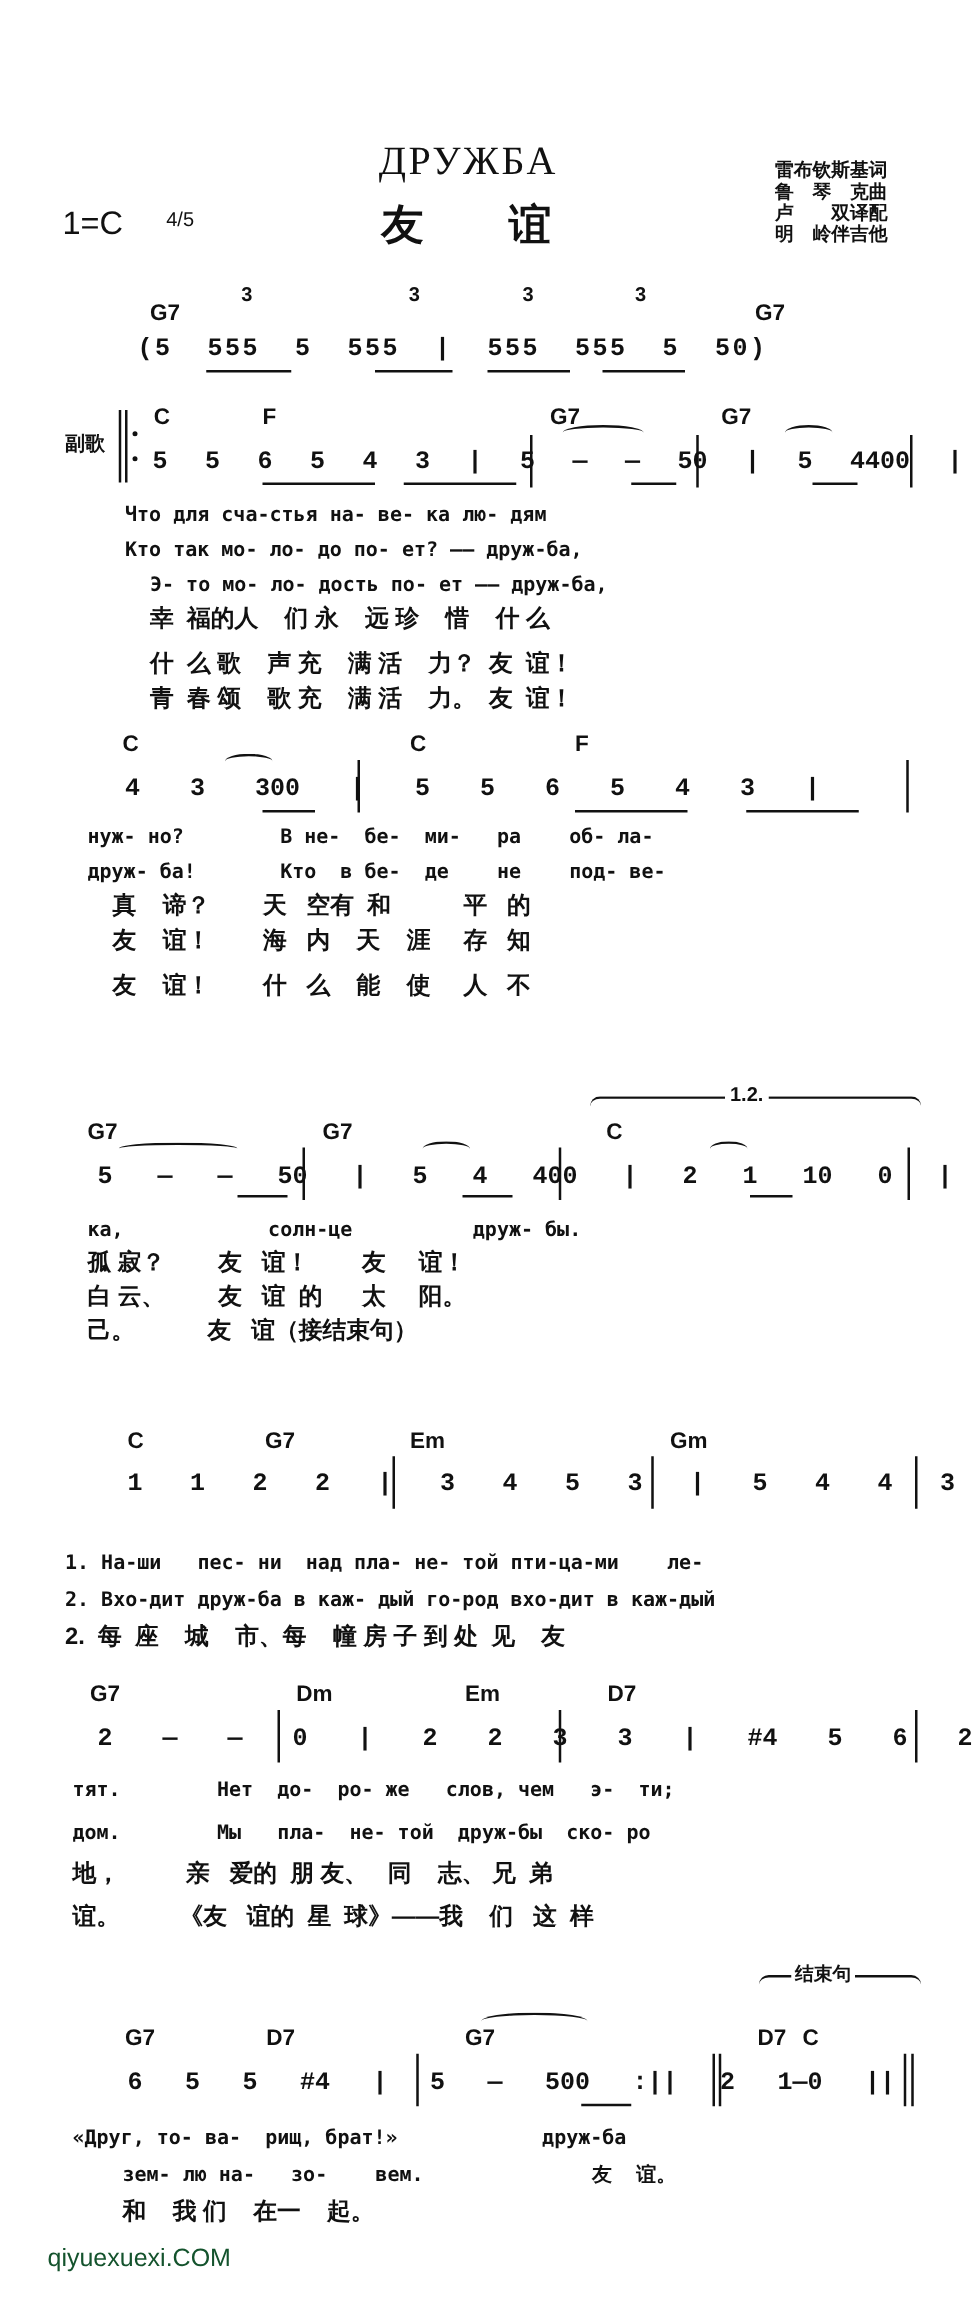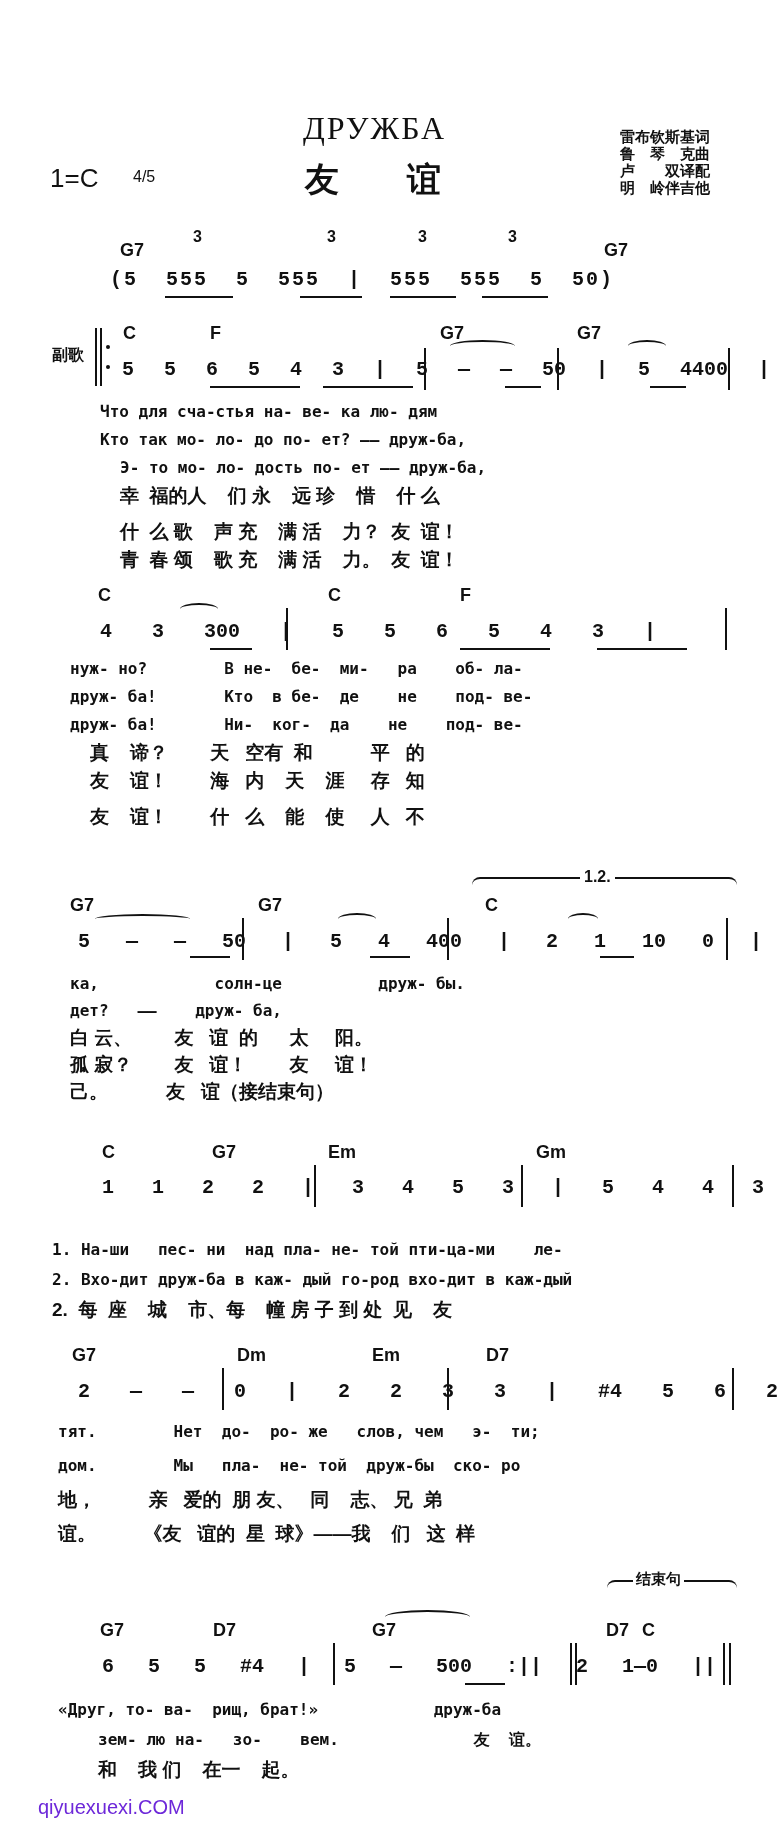--- a/index.html
+++ b/index.html
@@ -11,21 +11,21 @@
   .key { font-size:26px; }
   .credits { font-size:15px; font-weight:bold; line-height:17px; }
   .chord { font-size:18px; font-weight:bold; }
   .note { font-size:20px; font-weight:bold; font-family:Liberation Mono, monospace; }
   .lyr-ru { font-family:"DejaVu Sans Mono","Liberation Mono",monospace; font-size:16px; font-weight:bold; }
   .lyr-zh { font-size:19px; font-weight:bold; }
   .bar { position:absolute; width:2px; background:#111; }
   .uline { position:absolute; height:2px; background:#111; }
   .slur { position:absolute; border-top:2px solid #111; border-radius:50% 50% 0 0; }
   .dot { position:absolute; width:4px; height:4px; background:#111; border-radius:50%; }
-  .watermark { color:#6d28d9; font-size:20px; font-family:"Liberation Sans",sans-serif; }
+  .watermark { color:#14532d; font-size:20px; font-family:"Liberation Sans",sans-serif; }
   .bracket { position:absolute; border-top:2px solid #111; border-radius:8px 8px 0 0; height:8px; }
 </style>
 </head>
 <body>
 
 <div class="abs title-ru" style="left:303px;top:110px;">ДРУЖБА</div>
 <div class="abs title-zh" style="left:305px;top:157px;">友　　谊</div>
 <div class="abs key" style="left:50px;top:163px;">1=C</div>
 <div class="abs" style="left:133px;top:168px;font-size:16px;">4/5</div>
 <div class="abs credits" style="left:620px;top:128px;">
@@ -81,21 +81,20 @@
 <div class="abs note" style="left:100px;top:620px;word-spacing:28px;">4  3  300 | 5  5  6  5  4  3 |</div>
 <div class="bar" style="left:286px;top:608px;height:42px;"></div>
 <div class="bar" style="left:725px;top:608px;height:42px;"></div>
 <div class="slur" style="left:180px;top:603px;width:38px;height:10px;"></div>
 <div class="uline" style="left:210px;top:648px;width:42px;"></div>
 <div class="uline" style="left:460px;top:648px;width:90px;"></div>
 <div class="uline" style="left:597px;top:648px;width:90px;"></div>
 <div class="abs" style="left:70px;top:655px;line-height:28px;">
   <div class="lyr-ru" style="white-space:pre;">нуж- но?        В не-  бе-  ми-   ра    об- ла-</div>
   <div class="lyr-ru" style="white-space:pre;">друж- ба!       Кто  в бе-  де    не    под- ве-</div>
-  <div class="lyr-ru" style="white-space:pre;">друж- ба!       Ни-  ког-  да    не    под- ве-</div>
   <div class="lyr-zh" style="white-space:pre;padding-left:20px;">真    谛？        天   空有  和           平   的</div>
   <div class="lyr-zh" style="white-space:pre;padding-left:20px;">友    谊！        海   内    天    涯     存   知</div>
   <div class="lyr-zh" style="white-space:pre;padding-left:20px;margin-top:8px;">友    谊！        什   么    能    使     人   不</div>
 </div>
 
 <div class="bracket" style="left:472px;top:877px;width:265px;"></div>
 <div class="abs" style="left:580px;top:868px;font-weight:bold;font-size:16px;background:#fff;padding:0 4px;">1.2.</div>
 <div class="abs chord" style="left:70px;top:895px;">G7</div>
 <div class="abs chord" style="left:258px;top:895px;">G7</div>
 <div class="abs chord" style="left:485px;top:895px;">C</div>
@@ -104,23 +103,22 @@
 <div class="bar" style="left:447px;top:918px;height:42px;"></div>
 <div class="bar" style="left:726px;top:918px;height:42px;"></div>
 <div class="slur" style="left:95px;top:914px;width:95px;height:8px;"></div>
 <div class="slur" style="left:338px;top:913px;width:38px;height:10px;"></div>
 <div class="slur" style="left:568px;top:913px;width:30px;height:10px;"></div>
 <div class="uline" style="left:190px;top:956px;width:40px;"></div>
 <div class="uline" style="left:370px;top:956px;width:40px;"></div>
 <div class="uline" style="left:600px;top:956px;width:34px;"></div>
 <div class="abs" style="left:70px;top:970px;line-height:27px;">
   <div class="lyr-ru" style="white-space:pre;">ка,            солн-це          друж- бы.</div>
-  <div class="lyr-ru" style="white-space:pre;">дет?   ——    друж- ба,</div>
+  <div class="lyr-zh" style="white-space:pre;">孤 寂？        友   谊！        友     谊！</div>
   <div class="lyr-zh" style="white-space:pre;">白 云、        友   谊  的      太     阳。</div>
-  <div class="lyr-zh" style="white-space:pre;">孤 寂？        友   谊！        友     谊！</div>
   <div class="lyr-zh" style="white-space:pre;">己。           友   谊（接结束句）</div>
 </div>
 
 <div class="abs chord" style="left:102px;top:1142px;">C</div>
 <div class="abs chord" style="left:212px;top:1142px;">G7</div>
 <div class="abs chord" style="left:328px;top:1142px;">Em</div>
 <div class="abs chord" style="left:536px;top:1142px;">Gm</div>
 <div class="abs note" style="left:102px;top:1176px;word-spacing:26px;">1  1  2  2 | 3  4  5  3 | 5  4  4  3 |</div>
 <div class="bar" style="left:314px;top:1165px;height:42px;"></div>
 <div class="bar" style="left:521px;top:1165px;height:42px;"></div>

